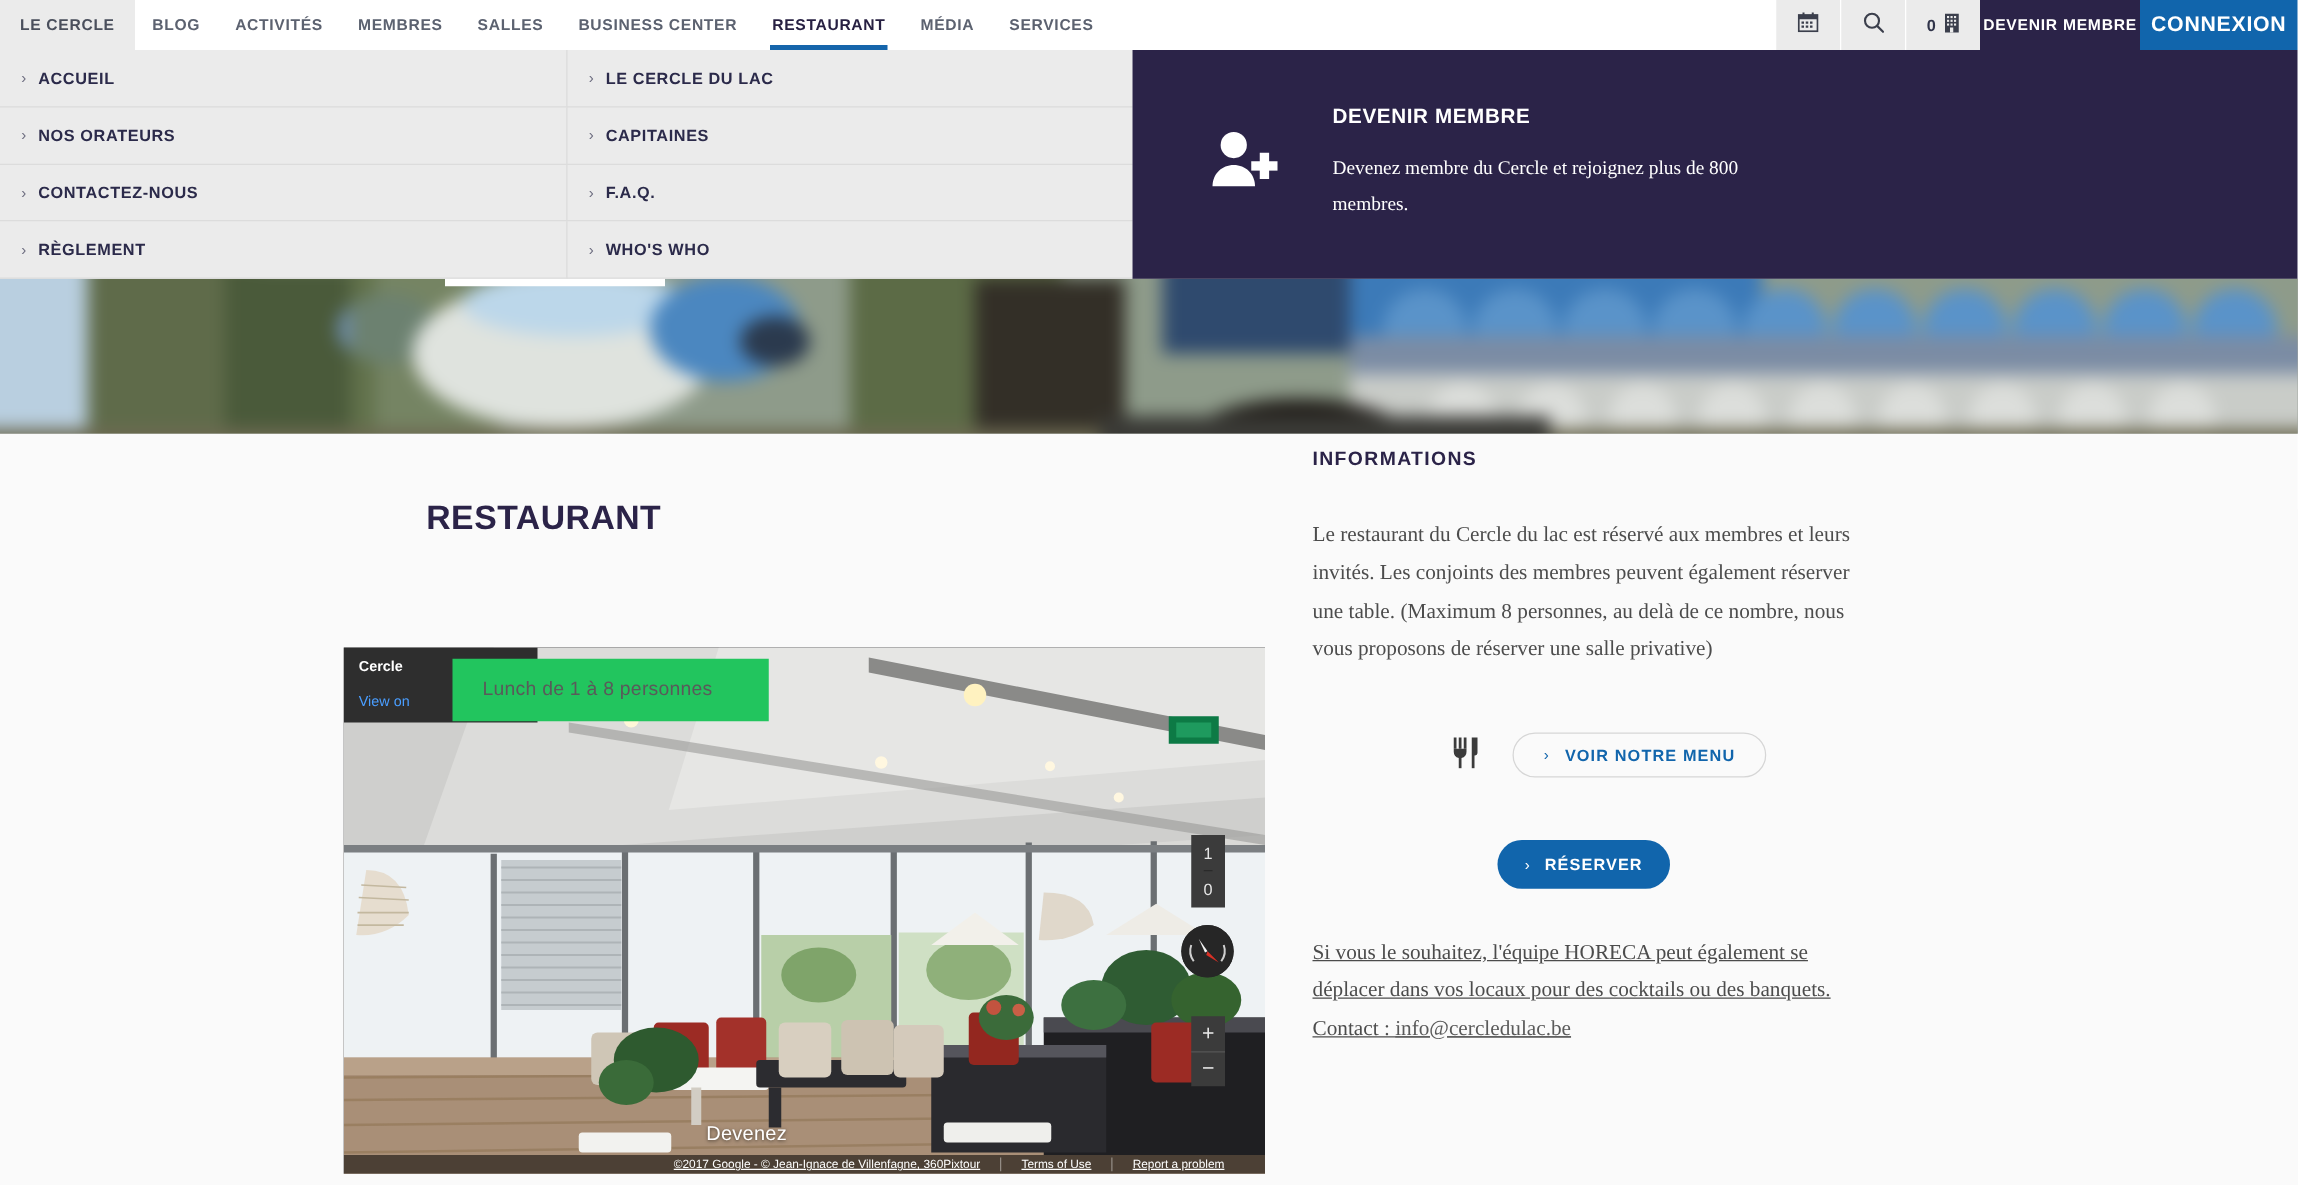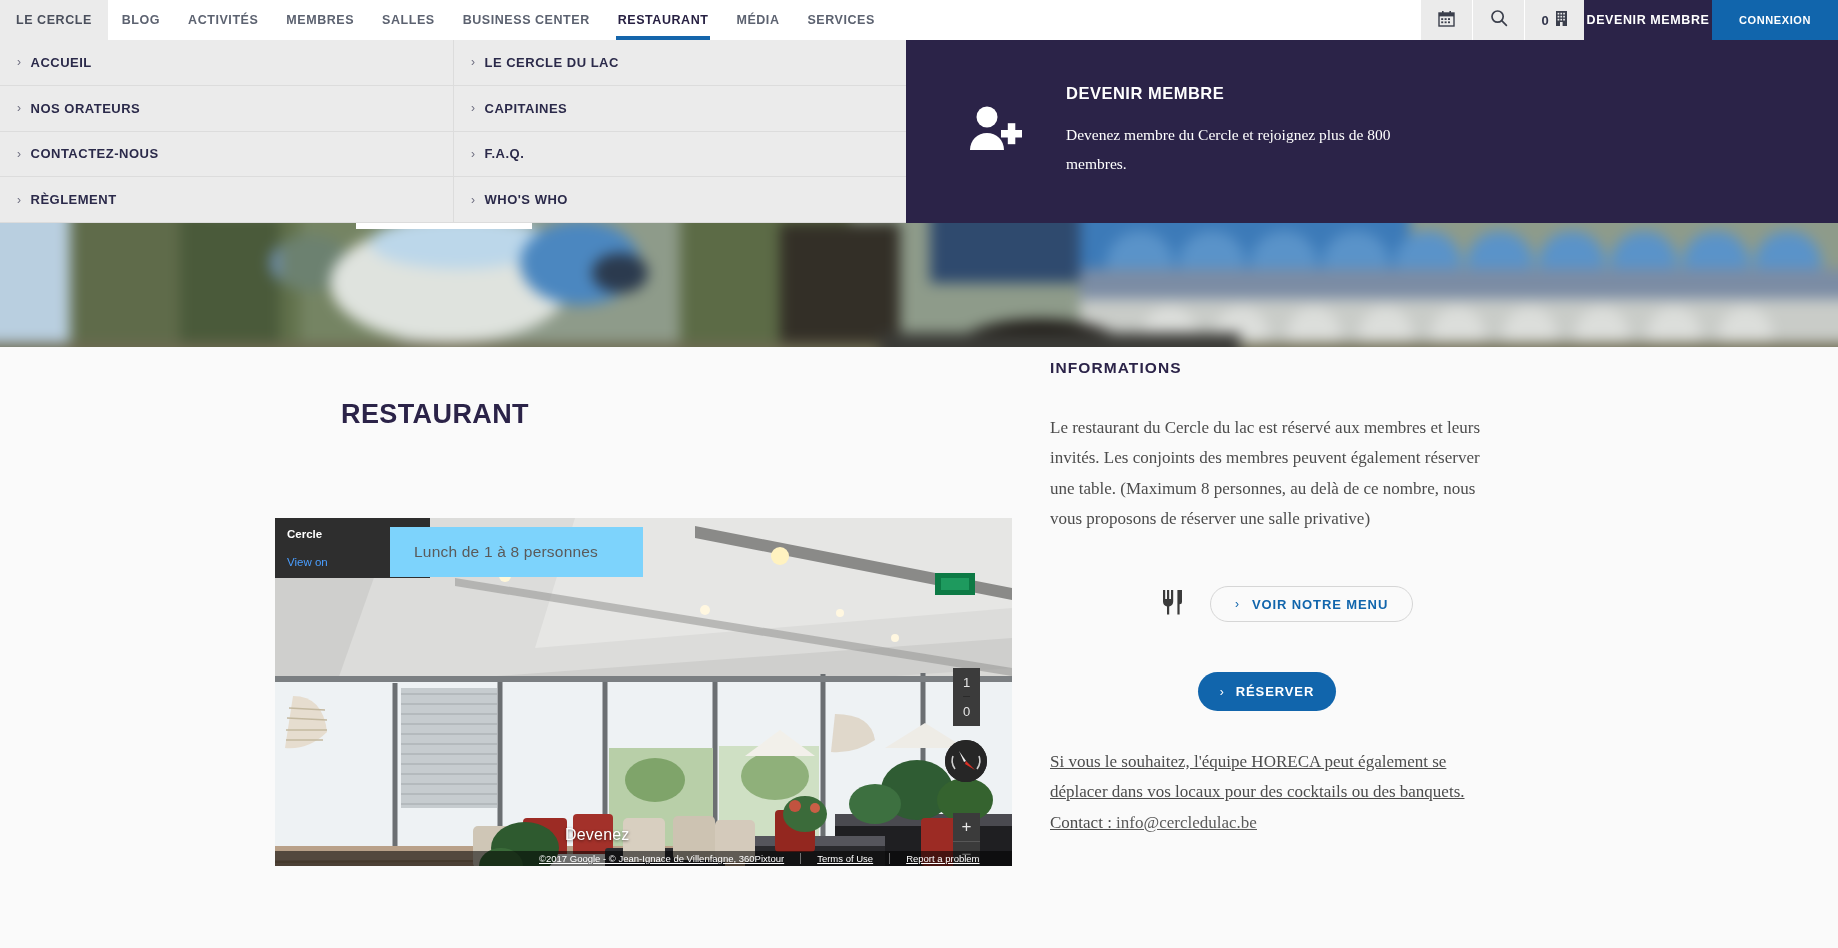--- a/index.html
+++ b/index.html
@@ -55,21 +55,21 @@
     width: 128px; height: 40px;
     background: #2b2348; color: #fff;
     display: flex; align-items: center; justify-content: center;
     font-size: 12.5px; font-weight: 700; letter-spacing: .6px;
     text-transform: uppercase; cursor: pointer;
   }
   .btn-connexion {
     width: 126px; height: 40px;
     background: #1165ac; color: #fff;
     display: flex; align-items: center; justify-content: center;
-    font-size: 11px; font-weight: 700; letter-spacing: .6px;
+    font-size: 17px; font-weight: 700; letter-spacing: .6px;
     text-transform: uppercase; cursor: pointer;
   }
 
   
   .dropdown {
     position: absolute; top: 40px; left: 0;
     width: 1838px; height: 183px;
     display: flex;
     z-index: 35;
   }
@@ -139,47 +139,46 @@
 
   .left-col { position: absolute; left: 275px; top: 0; width: 740px; }
   .page-title {
     font-size: 27px; font-weight: 600; letter-spacing: .4px;
     color: #2b2348;
     margin-top: 52px; margin-left: 66px;
   }
 
   .sv-wrap {
     position: absolute; left: 275px; top: 171px;
-    width: 737px; height: 348px;
+    width: 737px; height: 421px;
     overflow: hidden;
     background: #2b2b2b;
   }
   .sv-img { position: absolute; inset: 0; }
 
   .sv-badge {
     position: absolute; left: 0; top: 0;
     width: 155px; height: 60px;
     background: #2e2e2e;
     color: #fff;
     padding: 10px 12px;
     font-size: 11.5px;
   }
   .sv-badge-title { font-weight: 700; font-size: 11.5px; }
   .sv-badge-link { color: #4a9eff; font-size: 11.5px; margin-top: 16px; display:block; }
 
   .tooltip {
     position: absolute; left: 87px; top: 9px;
     width: 253px; height: 50px;
-    background: #7dd3fc;
+    background: #22c55e;
     display: flex; align-items: center;
     padding-left: 24px;
     font-size: 15.5px; color: #5a5a5a;
     letter-spacing: .2px;
     z-index: 6;
-    margin-left: 28px;
   }
 
   .sv-compass {
     position: absolute; right: 25px; top: 222px;
     width: 42px; height: 42px; border-radius: 50%;
     background: #2a2a2a;
     z-index: 5;
   }
   .sv-fov {
     position: absolute; right: 32px; top: 150px;

